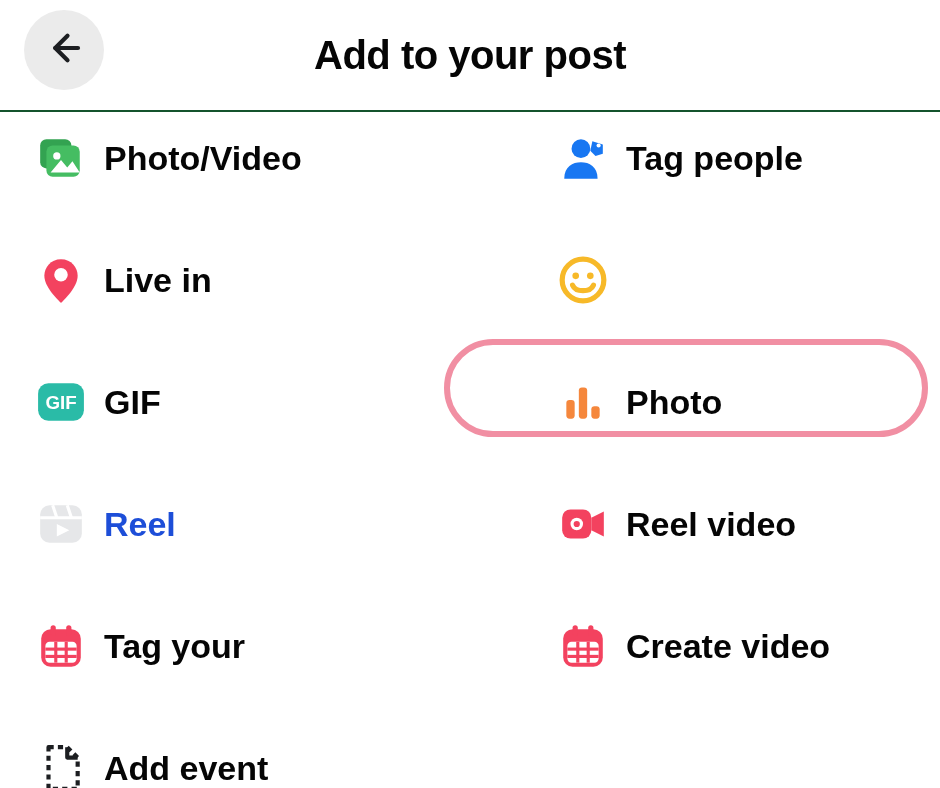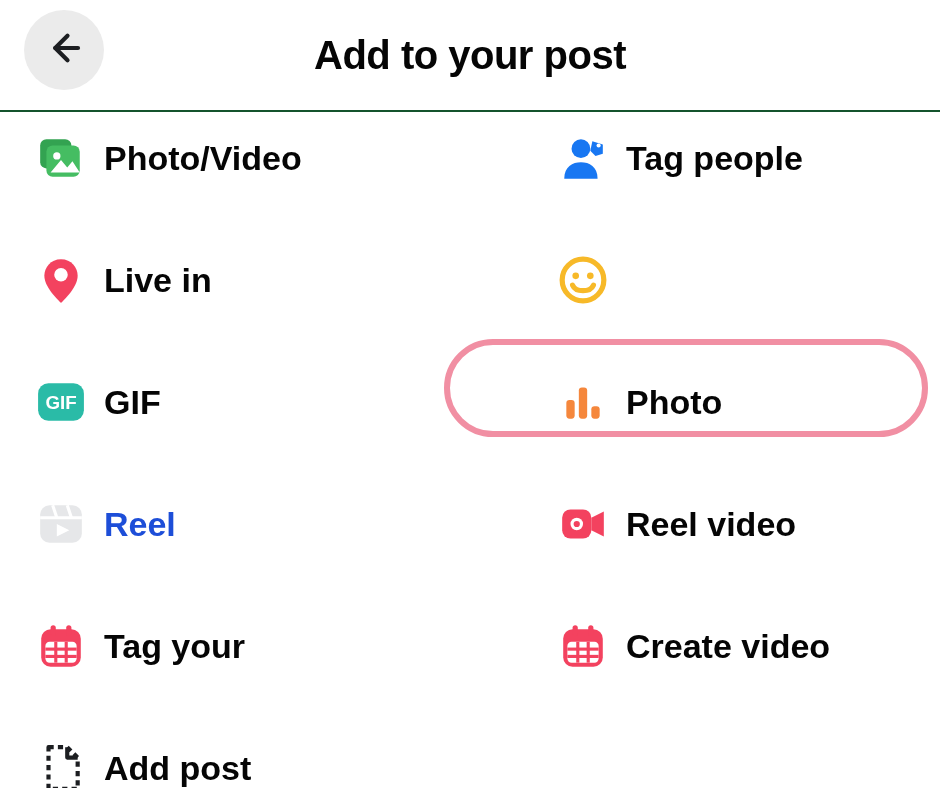--- a/index.html
+++ b/index.html
@@ -231,21 +231,21 @@
     <span class="label">Create video</span>
   </div>
 
   <div class="option">
     <span class="icon">
       <svg viewBox="0 0 48 48">
         <path d="M12 4 L30 4 L40 14 L40 44 L12 44 Z" fill="none" stroke="#1c1e21" stroke-width="4" stroke-linejoin="round" stroke-dasharray="5,4"></path>
         <path d="M30 4 L30 14 L40 14" fill="none" stroke="#1c1e21" stroke-width="4" stroke-linejoin="round"></path>
       </svg>
     </span>
-    <span class="label">Add post</span>
+    <span class="label">Add event</span>
   </div>
 
   <div></div>
 
 </div>
 
 <div class="highlight-ring" style="left:444px; top:227px; width:484px; height:98px;"></div>
 </div>
 
 </body></html>

